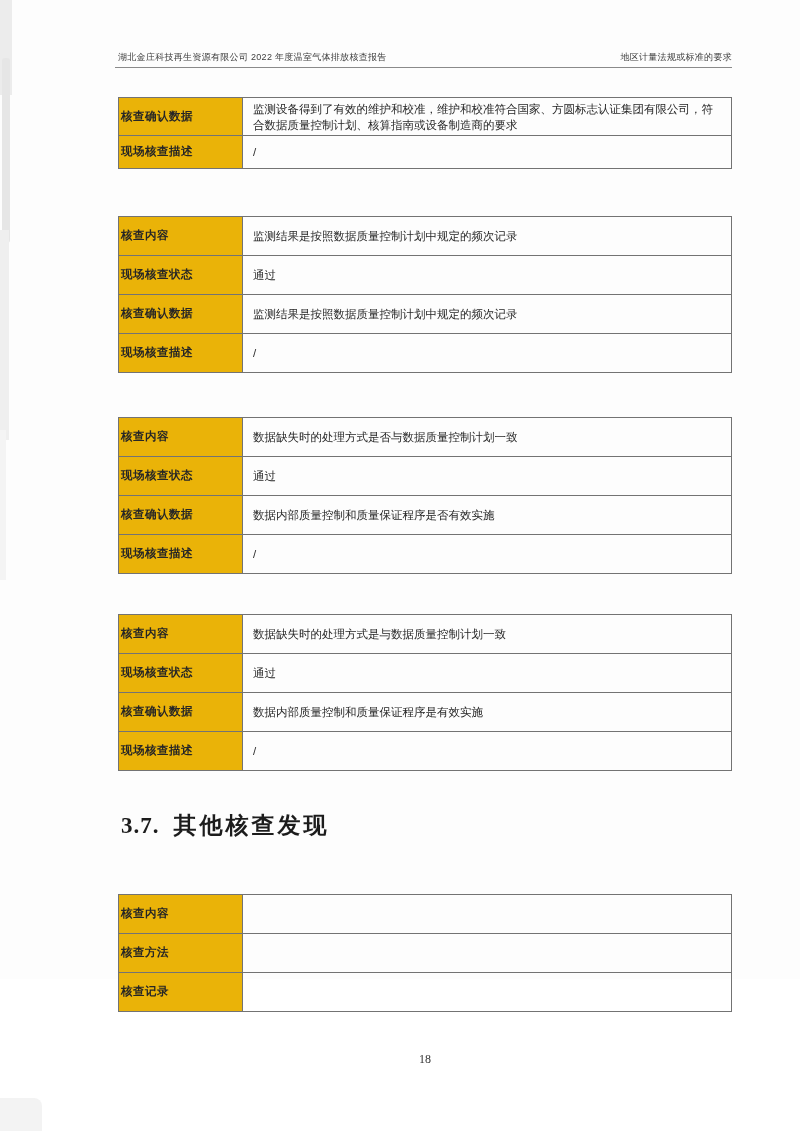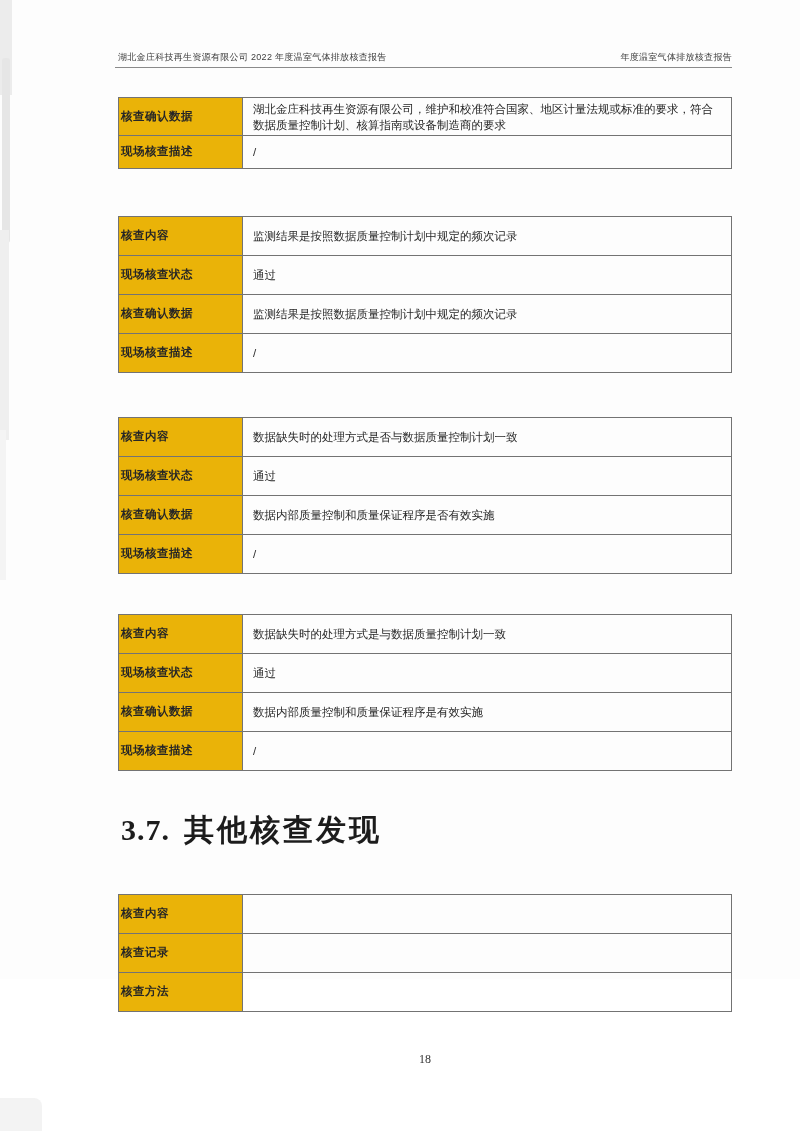--- a/index.html
+++ b/index.html
@@ -70,21 +70,21 @@
   .t1 { top: 97px; }
   .t2 { top: 216px; }
   .t3 { top: 417px; }
   .t4 { top: 614px; }
   .t5 { top: 894px; }
 
   .section-heading {
     position: absolute;
     left: 121px; top: 810px;
     width: 600px;
-    font-size: 30px;
+    font-size: 23px;
     font-weight: 700;
     color: #1c1c1c;
     white-space: nowrap;
   }
   .section-number {
     font-family: "Liberation Serif", serif;
     margin-right: 14px;
     letter-spacing: 1px;
   }
   .section-title { letter-spacing: 3px; }
@@ -105,28 +105,28 @@
 <div class="page">
 
   <div class="scan-strip strip-a"></div>
   <div class="scan-strip strip-b"></div>
   <div class="scan-strip strip-c"></div>
   <div class="scan-strip strip-d"></div>
   <div class="scan-strip strip-e"></div>
 
   <div class="header">
     <span class="header-left">湖北金庄科技再生资源有限公司 2022 年度温室气体排放核查报告</span>
-    <span class="header-right">年度温室气体排放核查报告</span>
+    <span class="header-right">地区计量法规或标准的要求</span>
   </div>
 
   <table class="vtable t1">
     <tbody>
         <tr class="r-tall">
       <td class="label-cell">核查确认数据</td>
-      <td class="value-cell">湖北金庄科技再生资源有限公司，维护和校准符合国家、地区计量法规或标准的要求，符合数据质量控制计划、核算指南或设备制造商的要求</td>
+      <td class="value-cell">监测设备得到了有效的维护和校准，维护和校准符合国家、方圆标志认证集团有限公司，符合数据质量控制计划、核算指南或设备制造商的要求</td>
     </tr>
     <tr class="r-low">
       <td class="label-cell">现场核查描述</td>
       <td class="value-cell">/</td>
     </tr>
   </tbody>
     </table>
 
   <table class="vtable t2">
     <tbody>
@@ -195,25 +195,25 @@
     <span class="section-number">3.7.</span><span class="section-title">其他核查发现</span>
   </div>
 
   <table class="vtable t5">
     <tbody>
         <tr class="r-std">
       <td class="label-cell">核查内容</td>
       <td class="value-cell"></td>
     </tr>
     <tr class="r-std">
+      <td class="label-cell">核查方法</td>
+      <td class="value-cell"></td>
+    </tr>
+    <tr class="r-std">
       <td class="label-cell">核查记录</td>
       <td class="value-cell"></td>
     </tr>
-    <tr class="r-std">
-      <td class="label-cell">核查方法</td>
-      <td class="value-cell"></td>
-    </tr>
   </tbody>
     </table>
 
   <div class="page-footer">18</div>
 
 </div>
 
 </body></html>

